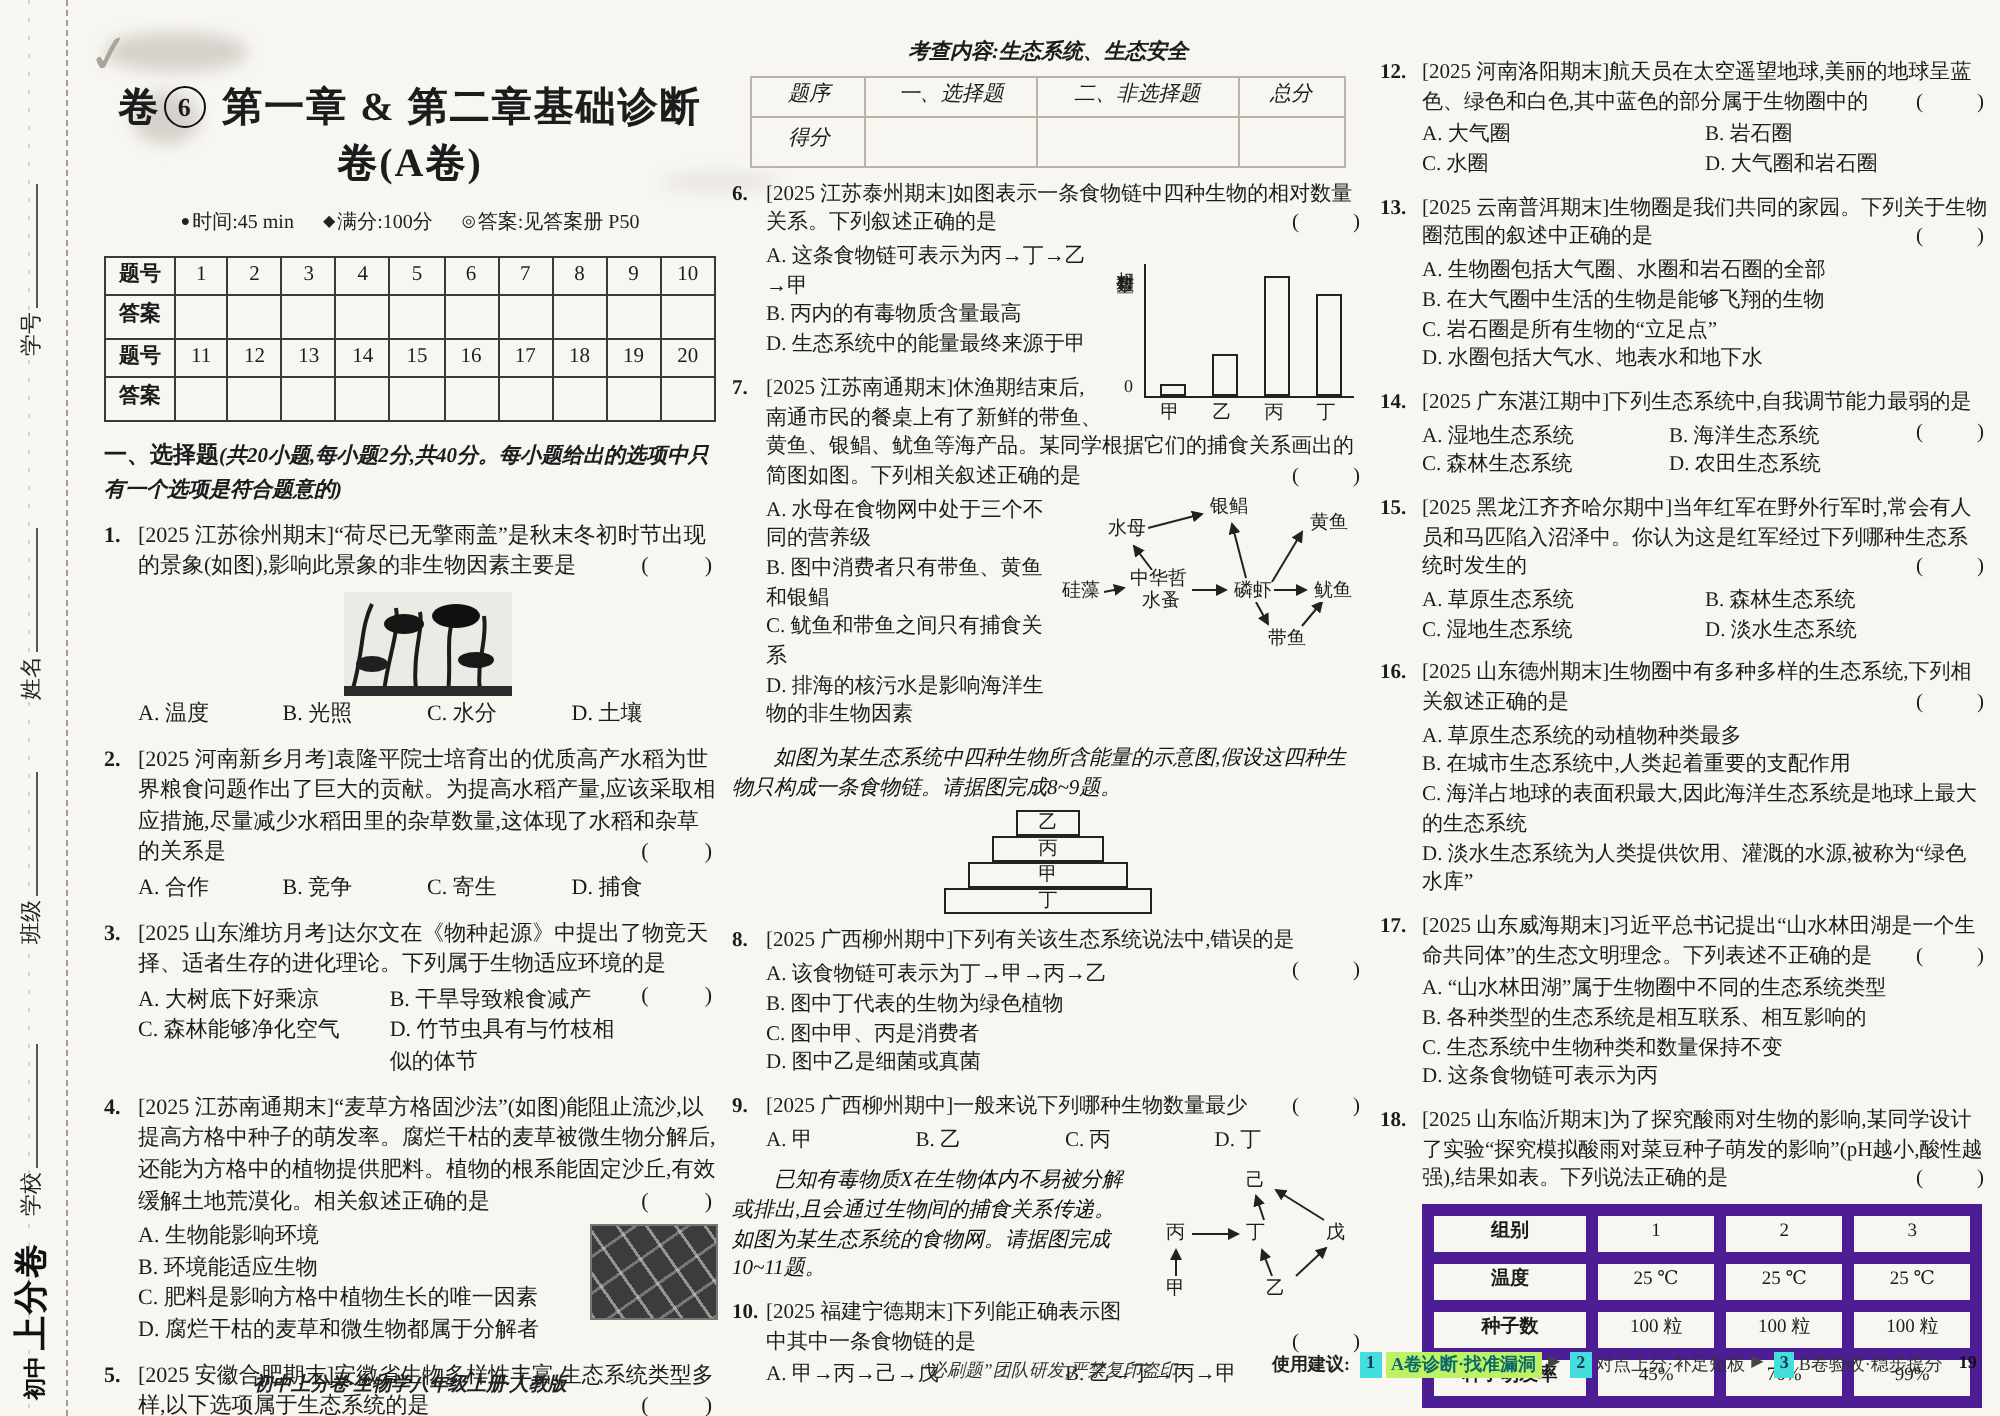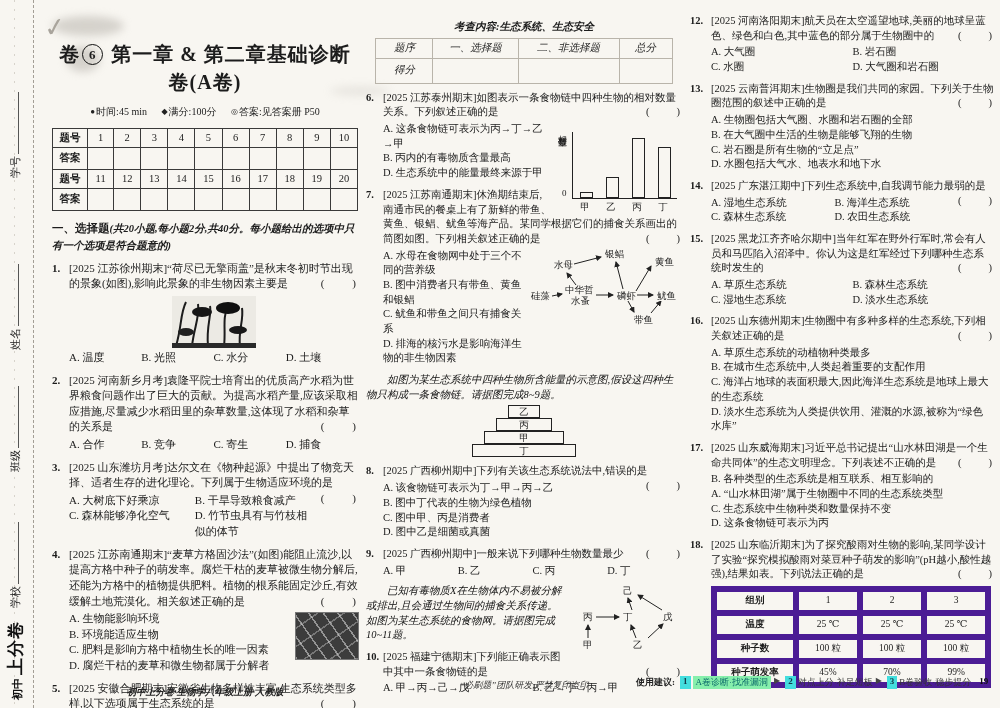--- a/index.html
+++ b/index.html
@@ -81,21 +81,21 @@
   
   .etbl{width:99%;margin-top:4px;font-size:9.5px}
   .etbl td{border:6px solid #4c1d95;text-align:center;padding:1px 2px;height:16px}
   .etbl td.rh{font-weight:bold;width:72px}
   
   .f1{position:absolute;left:52px;top:686px;width:306px;text-align:center;font-size:9.5px;font-weight:bold;font-style:italic;color:#222}
   .f2{position:absolute;left:366px;top:679px;width:316px;text-align:center;font-size:9px;font-style:italic;color:#333}
   .f3{position:absolute;left:636px;top:676px;width:360px;font-size:9px;display:flex;color:#222}
   .f3 .uselab{font-weight:bold;margin-right:3px}
   .stepn{display:inline-block;background:#43dede;color:#123c4a;font-weight:bold;padding:0 3px;margin:0 2px}
-  .step1t{background:#86efac;color:#0b6a6a;font-weight:normal;padding:0 3px}
+  .step1t{background:#bef264;color:#0b6a6a;font-weight:bold;padding:0 3px}
   .stept{color:#333}
   .tri{color:#444;font-size:8px;margin:0 3px}
   .pg{font-weight:bold;margin-left:8px;color:#111}
 </style>
 </head>
 <body>
 
 <div class="blob" style="left:52px;top:16px;width:72px;height:20px"></div>
 <div class="blob" style="left:66px;top:46px;width:34px;height:26px"></div>
 <div class="blob" style="left:330px;top:86px;width:60px;height:10px;opacity:.25"></div>
@@ -406,21 +406,21 @@
     <ul class="o o2">
       <li>A. 甲→丙→己→戊</li>
       <li>B. 乙→丁→丙→甲</li>
 
     </ul>
   </div>
 
 </div>
 
 <div id="c3" class="col" style="padding-top:14px">
-  <div class="q" style="margin-top:0;padding-left:21px">
+  <div class="q" style="margin-top:16px;padding-left:21px">
     <span class="qn">12.</span>
     <span class="qt">[2025 河南洛阳期末]航天员在太空遥望地球,美丽的地球呈蓝色、绿色和白色,其中蓝色的部分属于生物圈中的</span>
     <span class="paren">(  )</span>
     <ul class="o o2">
       <li>A. 大气圈</li>
       <li>B. 岩石圈</li>
       <li>C. 水圈</li>
       <li>D. 大气圈和岩石圈</li>
     </ul>
   </div>
@@ -471,22 +471,22 @@
       <li>C. 海洋占地球的表面积最大,因此海洋生态系统是地球上最大的生态系统</li>
       <li>D. 淡水生态系统为人类提供饮用、灌溉的水源,被称为“绿色水库”</li>
     </ul>
   </div>
 
   <div class="q" style="padding-left:21px">
     <span class="qn">17.</span>
     <span class="qt">[2025 山东威海期末]习近平总书记提出“山水林田湖是一个生命共同体”的生态文明理念。下列表述不正确的是</span>
     <span class="paren">(  )</span>
     <ul class="o o1">
+      <li>A. “山水林田湖”属于生物圈中不同的生态系统类型</li>
       <li>B. 各种类型的生态系统是相互联系、相互影响的</li>
-      <li>A. “山水林田湖”属于生物圈中不同的生态系统类型</li>
       <li>C. 生态系统中生物种类和数量保持不变</li>
       <li>D. 这条食物链可表示为丙</li>
     </ul>
   </div>
 
   <div class="q" style="padding-left:21px">
     <span class="qn">18.</span>
     <span class="qt">[2025 山东临沂期末]为了探究酸雨对生物的影响,某同学设计了实验“探究模拟酸雨对菜豆种子萌发的影响”(pH越小,酸性越强),结果如表。下列说法正确的是</span>
     <span class="paren">(  )</span>
     <table class="etbl">

